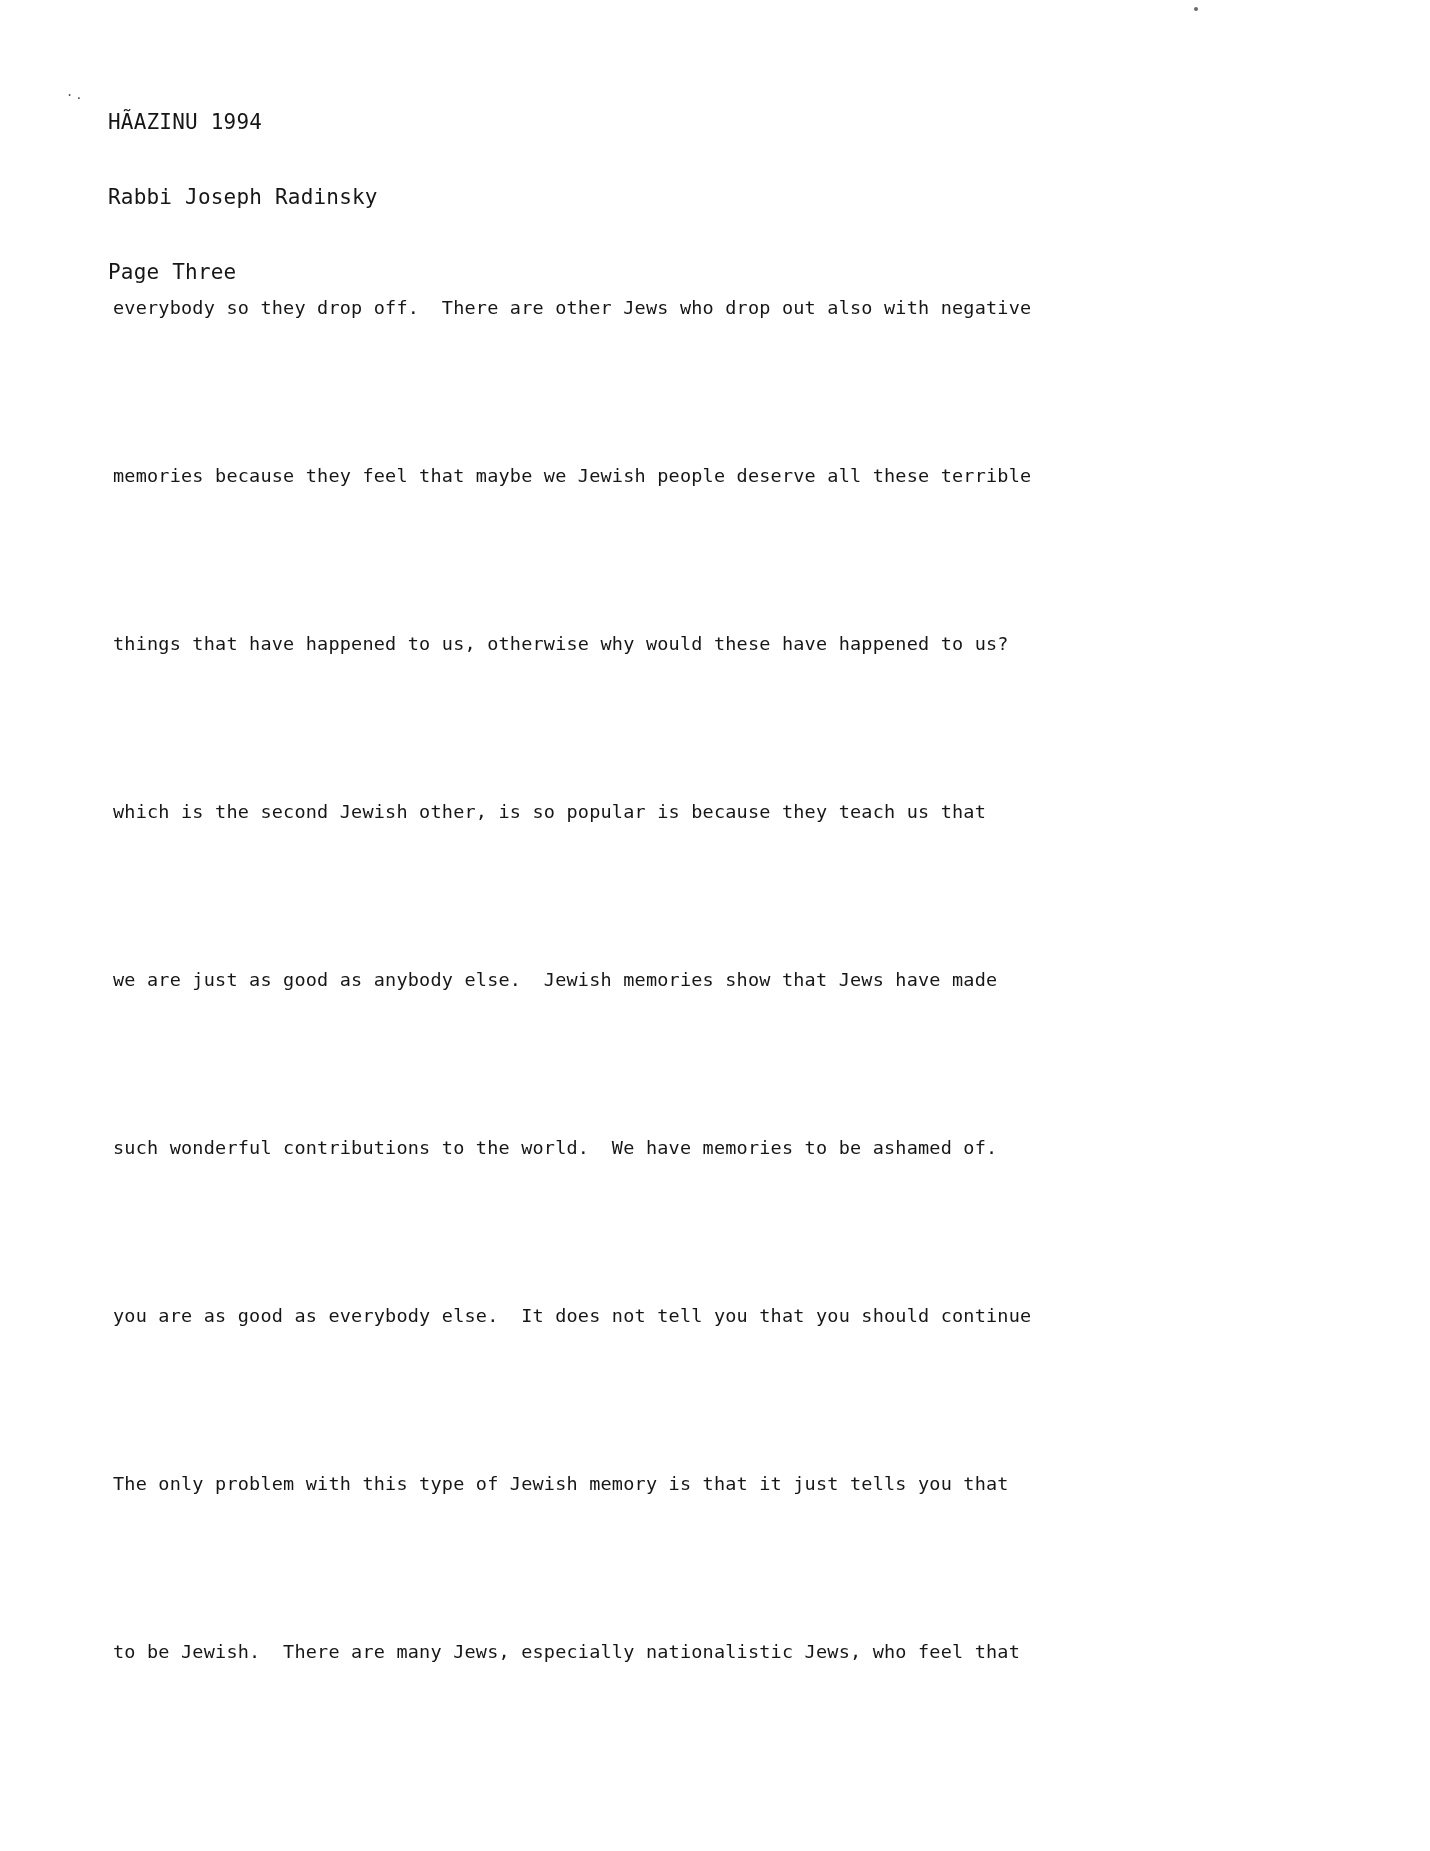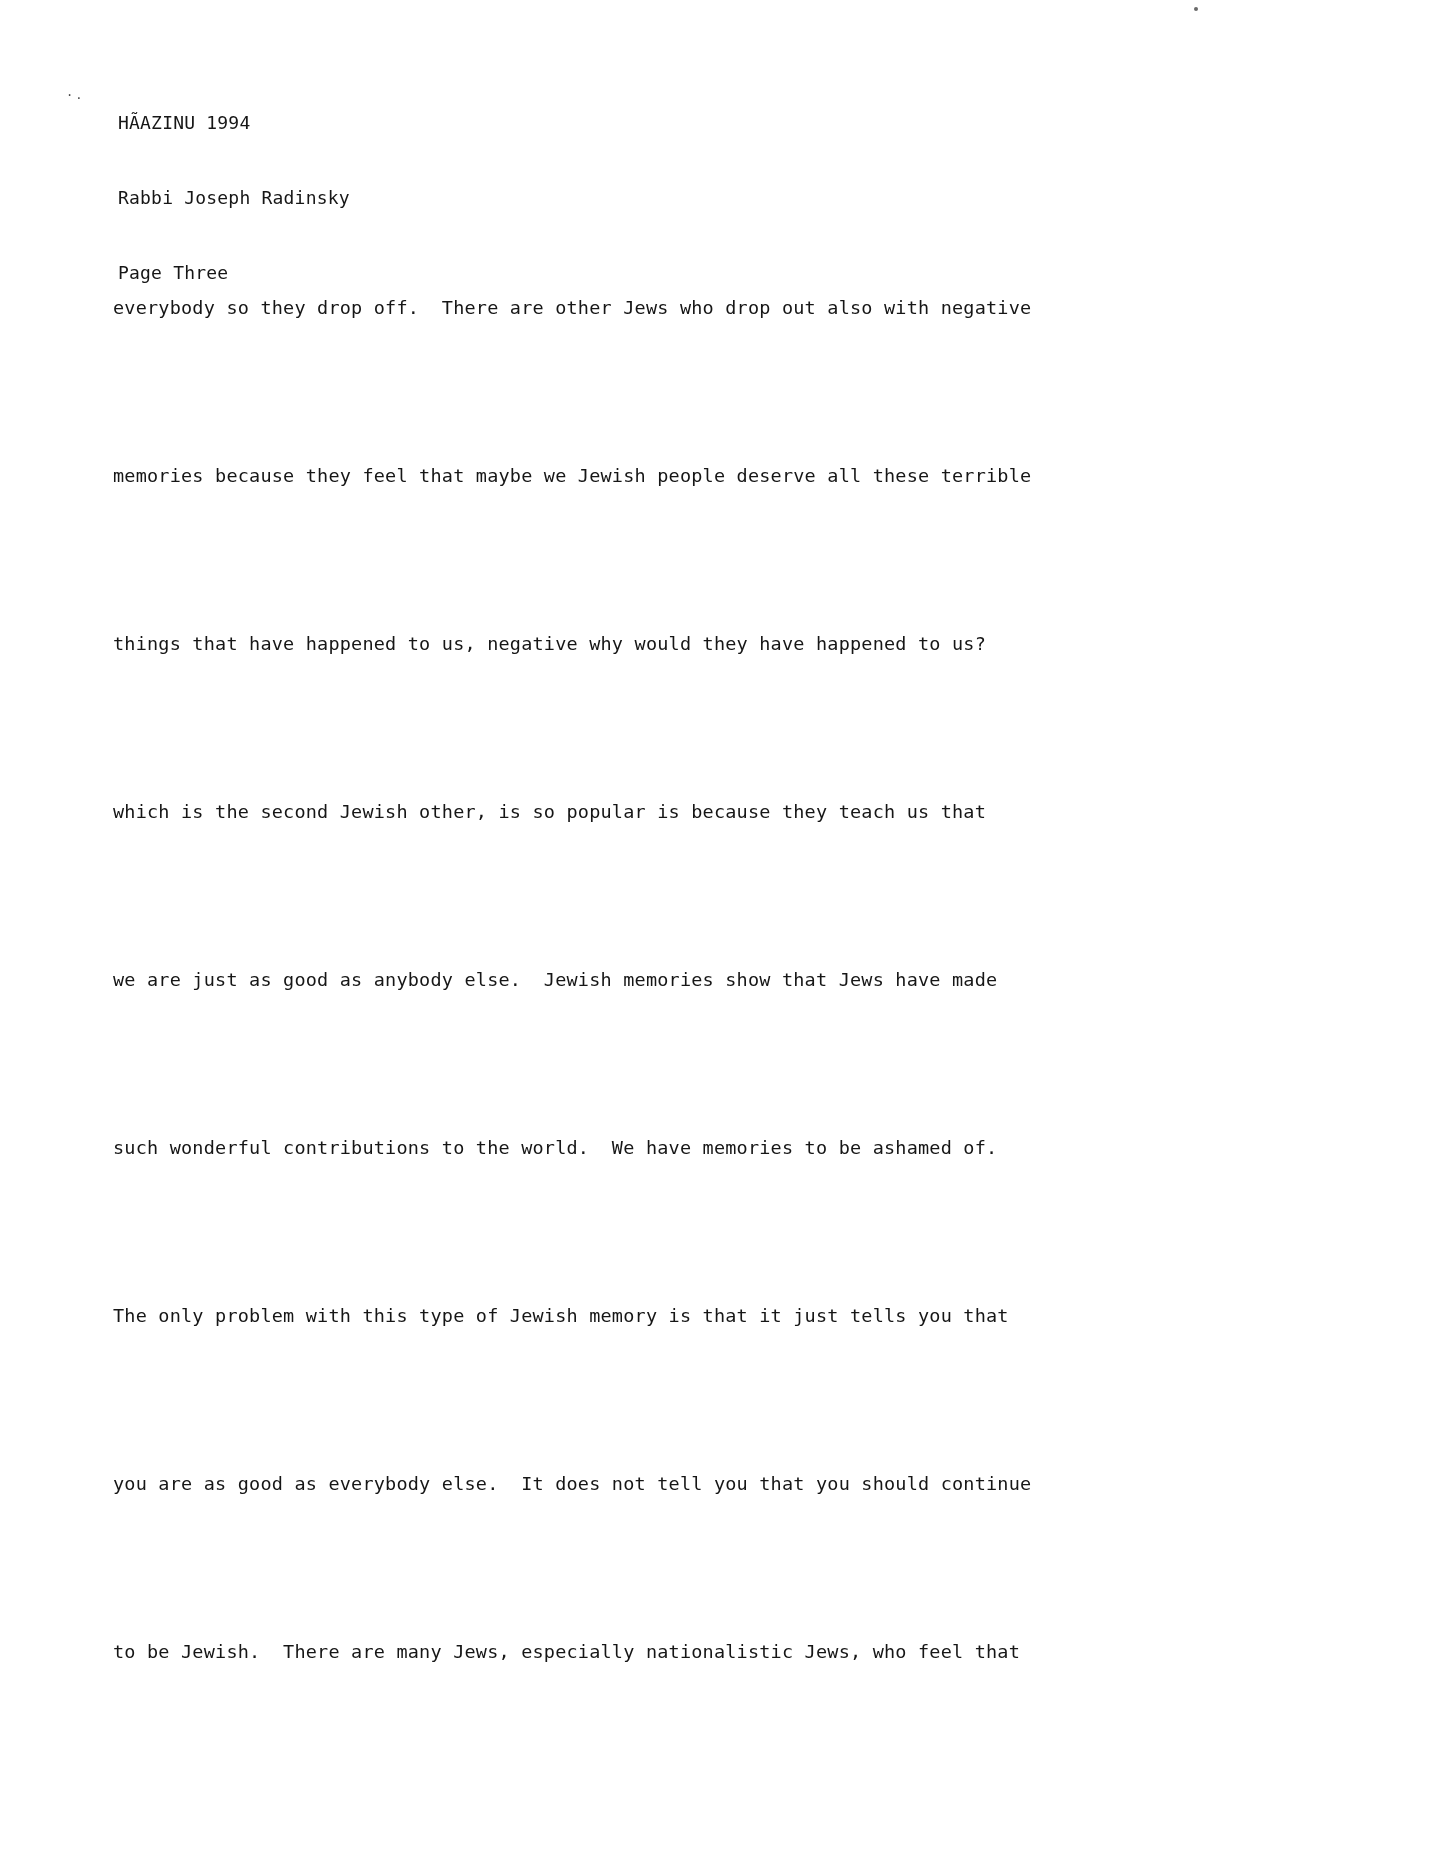--- a/index.html
+++ b/index.html
@@ -11,23 +11,23 @@
     position: relative;
     width: 1430px;
     height: 1851px;
     background: #ffffff;
     color: #161616;
     font-family: "DejaVu Sans Mono", "Liberation Mono", monospace;
     overflow: hidden;
   }
   .doc-header {
     position: absolute;
-    left: 118px;
+    left: 108px;
     top: 60px;
-    font-size: 18px;
+    font-size: 21px;
     line-height: 25px;
     white-space: pre;
     letter-spacing: 0.2px;
   }
   .doc-header .title { font-weight: normal; }
   .doc-body {
     position: absolute;
     left: 113px;
     top: 168px;
     font-size: 18.5px;
@@ -68,26 +68,26 @@
 
   <div class="doc-header">
     <div class="title">HÃAZINU 1994</div>
     <div class="author">Rabbi Joseph Radinsky</div>
     <div class="page-number">Page Three</div>
   </div>
 
   <div class="doc-body">
     <div class="line">everybody so they drop off.  There are other Jews who drop out also with negative</div>
     <div class="line">memories because they feel that maybe we Jewish people deserve all these terrible</div>
-    <div class="line">things that have happened to us, negative why would they have happened to us?</div>
+    <div class="line">things that have happened to us, otherwise why would these have happened to us?</div>
     <div class="line">which is the second Jewish other, is so popular is because they teach us that</div>
     <div class="line">we are just as good as anybody else.  Jewish memories show that Jews have made</div>
     <div class="line">such wonderful contributions to the world.  We have memories to be ashamed of.</div>
+    <div class="line">you are as good as everybody else.  It does not tell you that you should continue</div>
     <div class="line">The only problem with this type of Jewish memory is that it just tells you that</div>
-    <div class="line">you are as good as everybody else.  It does not tell you that you should continue</div>
     <div class="line">to be Jewish.  There are many Jews, especially nationalistic Jews, who feel that</div>
     
     
     
     
     
     
     
     
     

